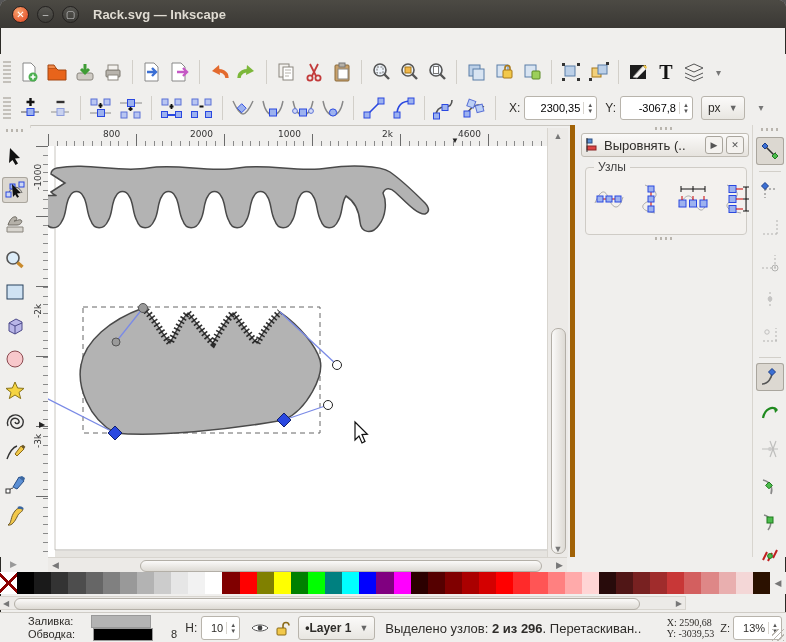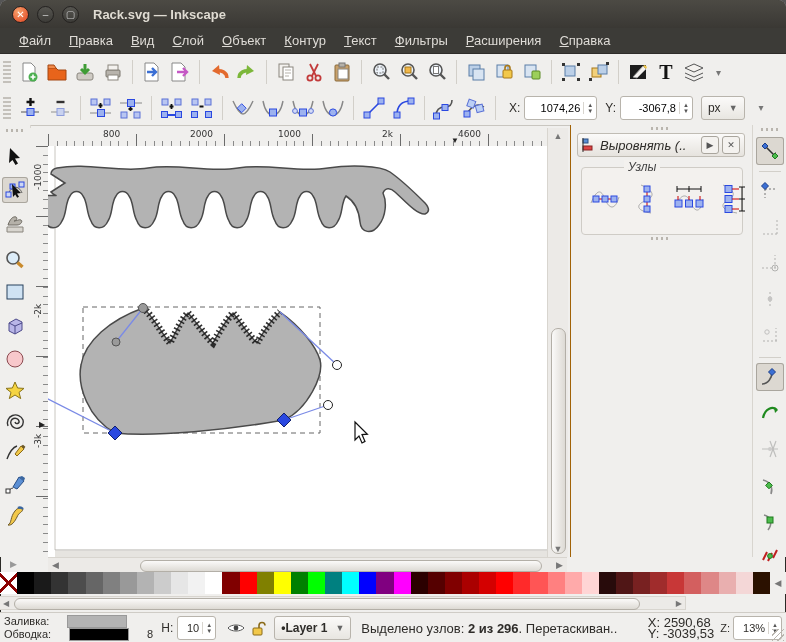--- a/index.html
+++ b/index.html
@@ -46,26 +46,26 @@
   .rlab.v{transform:rotate(-90deg);transform-origin:left top;}
   .ruler-corner{position:absolute;left:30px;top:128px;width:18px;height:18px;background:#f0efed;}
   .canvas{position:absolute;left:48px;top:146px;width:499px;height:411px;background:#fff;overflow:hidden;}
   
   .vscroll{position:absolute;left:547px;top:128px;width:20px;height:429px;background:#eceae7;border-left:1px solid #d8d5cf;}
   .vthumb{position:absolute;left:3px;top:200px;width:13px;height:224px;background:linear-gradient(90deg,#fbfaf9,#dddad4);border:1px solid #b3afa7;border-radius:7px;}
   .sbtn{position:absolute;color:#777;font-size:9px;text-align:center;width:100%;}
   .hscroll{position:absolute;left:48px;top:557px;width:519px;height:15px;background:#eceae7;border-top:1px solid #d8d5cf;}
   .hthumb{position:absolute;left:92px;top:2px;width:400px;height:10px;background:linear-gradient(#fbfaf9,#dddad4);border:1px solid #b3afa7;border-radius:6px;}
   
-  .dock{position:absolute;left:570px;top:125px;width:182px;height:432px;background:#f0efed;border-left:1px solid #a16207;font-style:italic;}
+  .dock{position:absolute;left:570px;top:125px;width:182px;height:432px;background:#f0efed;border-left:5px solid #a16207;}
   .dock-title{position:absolute;left:6px;top:8px;width:168px;height:24px;background:linear-gradient(#fbfaf9,#e6e3de);border:1px solid #c0bcb4;border-radius:3px;display:flex;align-items:center;padding:0 4px;box-sizing:border-box;}
   .dock-title .txt{font-size:13px;color:#2e2c29;flex:1;margin-left:4px;white-space:nowrap;overflow:hidden;}
   .dock-btn{width:16px;height:16px;border:1px solid #a9a59d;border-radius:3px;background:#f4f2ef;display:flex;align-items:center;justify-content:center;font-size:9px;color:#555;margin-left:3px;flex:none;}
   .groupbox{position:absolute;left:10px;top:42px;width:160px;height:66px;border:1px solid #cfccc6;border-radius:4px;background:#f3f1ee;}
-  .groupbox .gtitle{position:absolute;left:8px;top:-8px;background:#f3f1ee;padding:0 4px;font-size:12px;color:#444;margin-left:34px;}
+  .groupbox .gtitle{position:absolute;left:8px;top:-8px;background:#f3f1ee;padding:0 4px;font-size:12px;color:#444;}
   .gb-row{position:absolute;left:6px;top:12px;display:flex;gap:8px;}
   .gbtn{width:34px;height:38px;display:flex;align-items:center;justify-content:center;border-radius:3px;}
   .dots-h{position:absolute;width:18px;height:3px;background:repeating-linear-gradient(90deg,#b9b5ae 0 2px,transparent 2px 5px);}
   
   .snapbar{position:absolute;left:752px;top:125px;width:34px;height:432px;background:#f0efed;border-left:1px solid #d8d5cf;}
   .snap{position:absolute;left:3px;width:28px;height:28px;display:flex;align-items:center;justify-content:center;border-radius:3px;}
   .snap.pressed{background:#dcd8d1;box-shadow:0 0 0 1px #aaa69e inset;}
   .snap.disabled{opacity:.4;}
   .snapsep{position:absolute;left:6px;width:22px;height:1px;background:#d2cfc9;}
   
@@ -73,52 +73,40 @@
   .sw{flex:1 0 auto;width:17px;height:22px;}
   .sw.none{background:
      linear-gradient(45deg,transparent 44%,#8b0000 44% 56%,transparent 56%),
      linear-gradient(-45deg,transparent 44%,#8b0000 44% 56%,transparent 56%),#fff;}
   .pal-arrow{position:absolute;left:770px;top:572px;width:16px;height:22px;display:flex;align-items:center;justify-content:center;color:#777;font-size:9px;background:#f0efed;}
   .pal-scroll{position:absolute;left:0;top:596px;width:686px;height:14px;background:#eceae7;border:1px solid #d8d5cf;border-left:none;box-sizing:border-box;}
   .pal-thumb{position:absolute;left:14px;top:1px;width:624px;height:10px;background:linear-gradient(#fbfaf9,#dddad4);border:1px solid #b3afa7;border-radius:6px;}
   
   .statusbar{position:absolute;left:0;top:612px;width:786px;height:30px;background:#f0efed;border-top:1px solid #cfccc6;display:flex;align-items:center;font-size:12px;color:#2e2c29;}
   .fs-block{display:flex;flex-direction:column;justify-content:center;margin-left:4px;line-height:13px;font-size:11px;}
-  .fs-row{display:flex;align-items:center;gap:18px;}
+  .fs-row{display:flex;align-items:center;gap:18px;margin-left:24px;}
   .fs-swatch{width:58px;height:11px;border:1px solid #999;}
   .status-msg{margin-left:10px;white-space:nowrap;overflow:hidden;flex:1;}
-  .coords{font-family:Liberation Sans, sans-serif;font-size:13px;line-height:11px;margin:0 6px;white-space:pre;}
+  .coords{font-family:Liberation Serif, serif;font-size:10px;line-height:11px;margin:0 6px;white-space:pre;}
   .resize-grip{position:absolute;right:2px;bottom:2px;width:12px;height:12px;
      background:repeating-linear-gradient(135deg,#b9b5ae 0 1px,transparent 1px 4px);}
   .marker{position:absolute;color:#222;font-size:8px;line-height:8px;}
 </style>
 </head>
 <body>
 
 <div id="app">
 
   <div class="titlebar">
     <div class="winbtn close">✕</div>
     <div class="winbtn min">–</div>
     <div class="winbtn max">▢</div>
     <div class="wtitle">Rack.svg — Inkscape</div>
   </div>
 
-  <div class="menubar">
-    <span class="menu-item">Файл</span>
-    <span class="menu-item">Правка</span>
-    <span class="menu-item">Вид</span>
-    <span class="menu-item">Слой</span>
-    <span class="menu-item">Объект</span>
-    <span class="menu-item">Контур</span>
-    <span class="menu-item">Текст</span>
-    <span class="menu-item">Фильтры</span>
-    <span class="menu-item">Расширения</span>
-    <span class="menu-item">Справка</span>
-  </div>
 
   <div class="tb tb1">
     <div class="grip"></div>
     <div class="ibtn">
         <svg width="22" height="22">
           <path d="M5 2h8l4 4v14H5z" fill="#fff" stroke="#888"></path>
           <circle cx="15" cy="16" r="4.5" fill="#4caf50"></circle>
           <path d="M15 13.5v5M12.5 16h5" stroke="#fff" stroke-width="1.6"></path>
         </svg>
       </div>
@@ -381,21 +369,21 @@
         <svg width="26" height="24">
           <path d="M4 19c6-10 12-12 18-8" fill="none" stroke="#555" stroke-width="1.4"></path>
           <rect x="6" y="4" width="7" height="7" fill="#bcd0f5" stroke="#5a71d6" transform="rotate(20 9 7)"></rect>
           <rect x="14" y="9" width="7" height="7" fill="#bcd0f5" stroke="#5a71d6" transform="rotate(-15 17 12)"></rect>
           <rect x="2" y="15" width="6" height="6" fill="#9db2ef" stroke="#2a48e0"></rect>
         </svg>
       </div>
     <div class="sep"></div>
     <span class="lbl">X:</span>
     <div class="spin">
-        <span class="val" style="width:52px">1074,26</span>
+        <span class="val" style="width:52px">2300,35</span>
         <span class="arrows">▲<br>▼</span>
       </div>
     <span class="lbl">Y:</span>
     <div class="spin">
         <span class="val" style="width:52px">-3067,8</span>
         <span class="arrows">▲<br>▼</span>
       </div>
     <div class="dd" style="margin-left:8px">
         <span>px</span>
         <span class="caret">▼</span>

